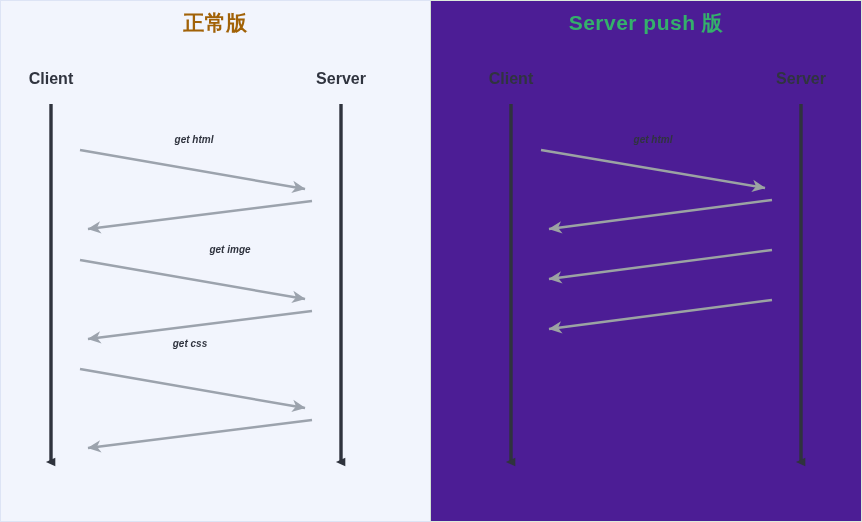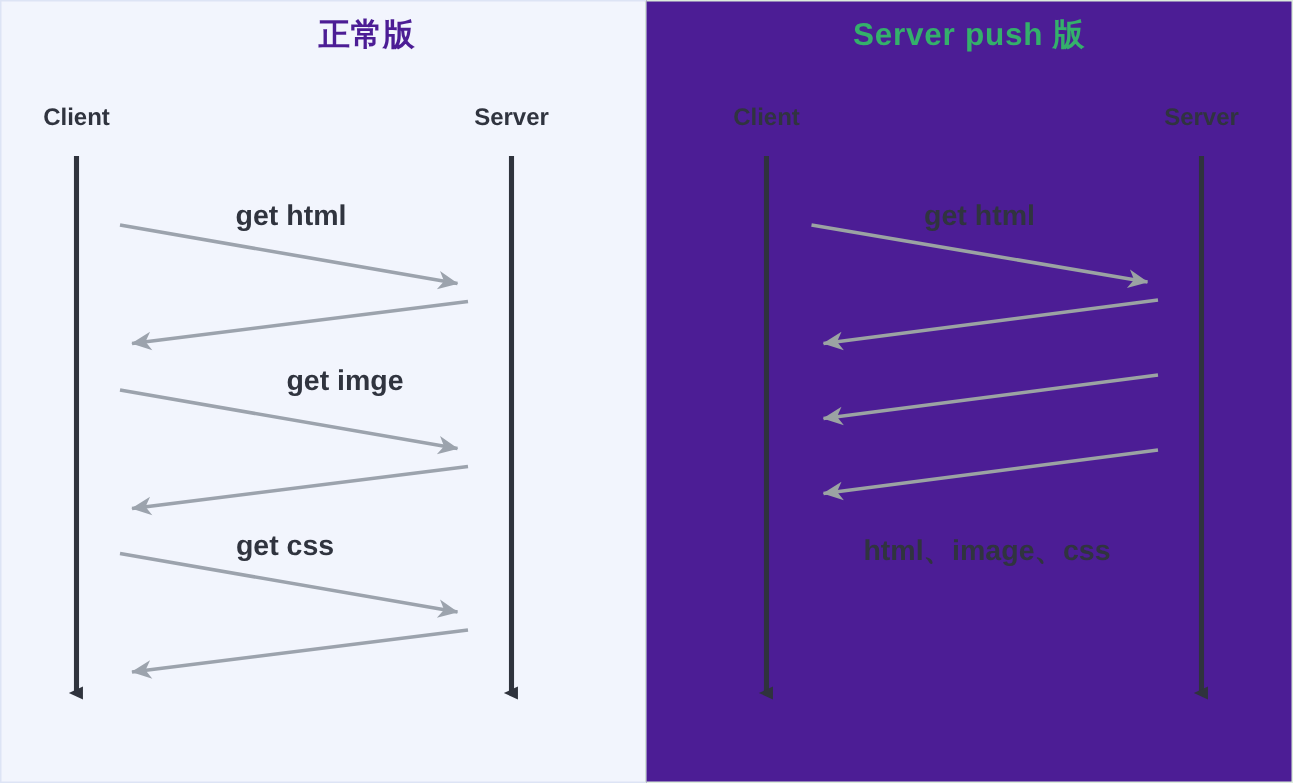--- a/index.html
+++ b/index.html
@@ -47,21 +47,21 @@
   .panel-title {
     position: absolute;
     top: 8px;
     left: 0;
     width: 100%;
     text-align: center;
     font-size: 21px;
     font-weight: bold;
     letter-spacing: 0.5px;
   }
-  .title-left  { color: #4c1d95; padding-left: 29px; }
+  .title-left  { color: #a16207; }
   .title-right { color: #34b06b; }
 
   .actor-label {
     position: absolute;
     font-size: 16px;
     font-weight: bold;
     color: #30343f;
     transform: translateX(-50%);
     white-space: nowrap;
   }
@@ -70,25 +70,26 @@
     position: absolute;
     top: 0;
     left: 0;
     width: 862px;
     height: 522px;
     overflow: visible;
   }
 
   .msg-label {
     position: absolute;
-    font-size: 19px;
+    font-size: 10px;
     font-weight: bold;
     color: #30343f;
     transform: translateX(-50%);
     white-space: nowrap;
+    font-style: italic;
   }
 </style>
 </head>
 <body>
 
 <div id="diagram">
 
   <div class="panel panel-left">
     <div class="panel-title title-left">正常版</div>
   </div>
@@ -131,18 +132,17 @@
     <line x1="312" y1="420" x2="88" y2="448" stroke="#9ca3ad" stroke-width="2.4" marker-end="url(#msgHeadL)"></line>
 
     <line x1="541" y1="150" x2="765" y2="188" stroke="#9ba3a3" stroke-width="2.4" marker-end="url(#msgHeadR)"></line>
     <line x1="772" y1="200" x2="549" y2="229" stroke="#9ba3a3" stroke-width="2.4" marker-end="url(#msgHeadR)"></line>
     <line x1="772" y1="250" x2="549" y2="279" stroke="#9ba3a3" stroke-width="2.4" marker-end="url(#msgHeadR)"></line>
     <line x1="772" y1="300" x2="549" y2="329" stroke="#9ba3a3" stroke-width="2.4" marker-end="url(#msgHeadR)"></line>
   </svg>
 
   <div class="msg-label" style="left:194px; top:134px;">get html</div>
   <div class="msg-label" style="left:194px; top:244px;margin-left:36px;">get imge</div>
-  <div class="msg-label" style="left:190px; top:354px;">get css</div>
+  <div class="msg-label" style="left:190px; top:338px;">get css</div>
 
   <div class="msg-label" style="left:653px; top:134px;">get html</div>
-  <div class="msg-label" style="left:658px; top:354px;">html、image、css</div>
 
 </div>
 
 </body></html>

